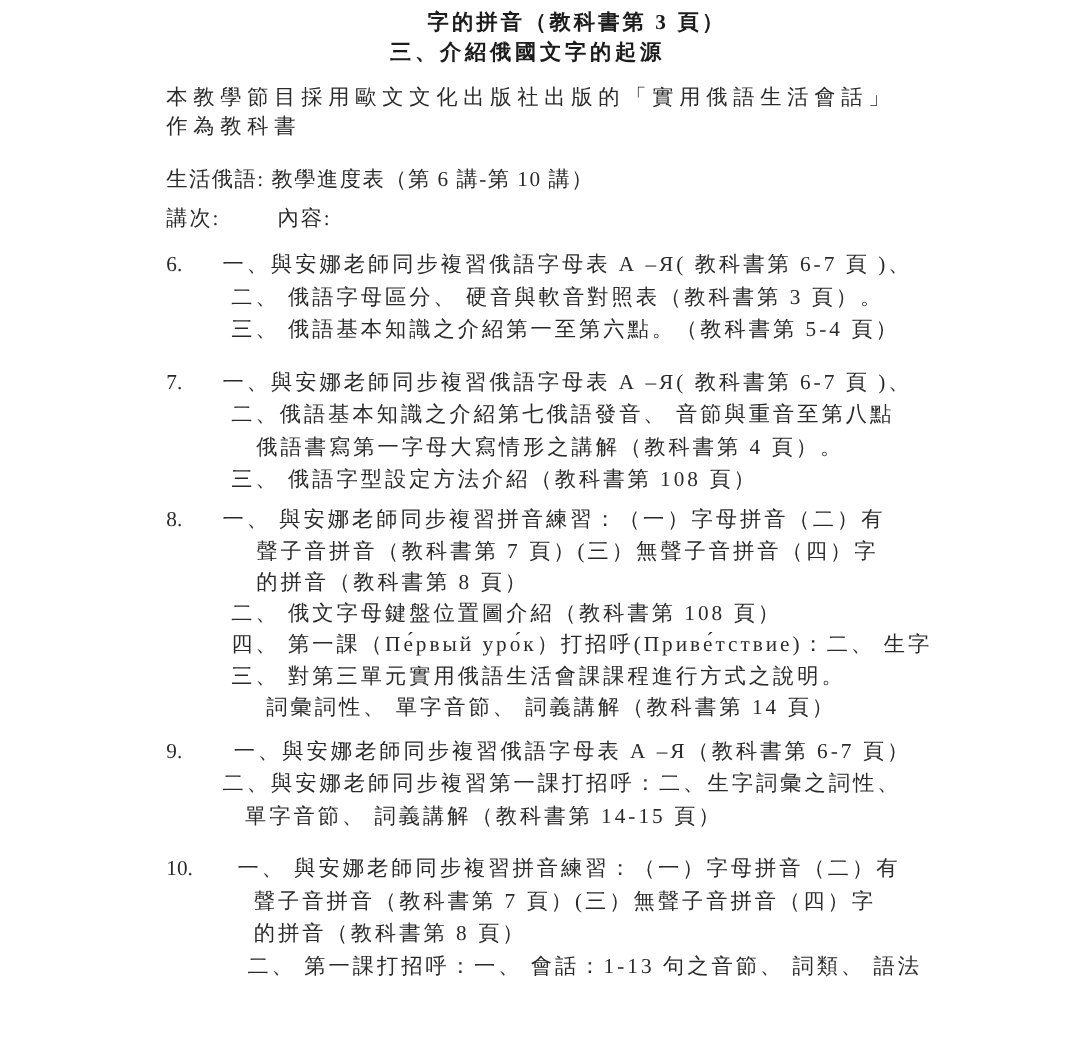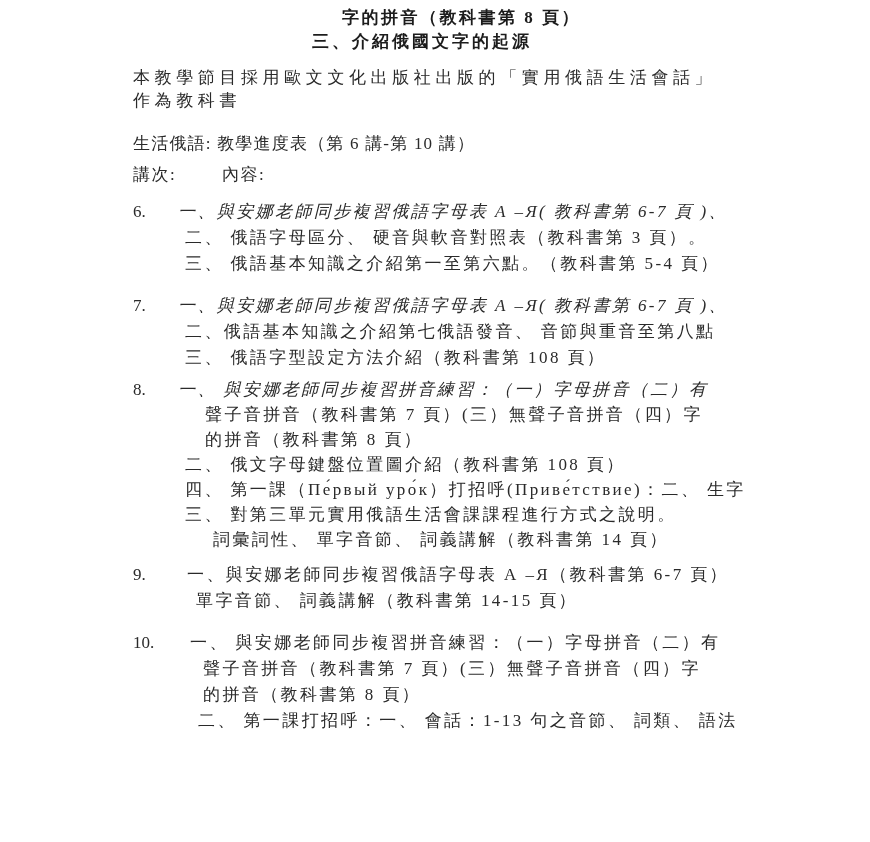--- a/index.html
+++ b/index.html
@@ -61,36 +61,36 @@
   }
   .lesson .content { flex: 1 1 auto; }
   .ln { white-space: nowrap; }
 
   .m-l6  { margin-top: 13px; }
   .m-l7  { margin-top: 16px; }
   .m-l8  { margin-top: 6px;  line-height: 25px; }
   .m-l9  { margin-top: 10px; }
   .m-l10 { margin-top: 16px; }
 
-  .p0  { padding-left: 0; font-style: italic; }
+  .p0  { padding-left: 0; }
   .p7  { padding-left: 7px; }
   .p9  { padding-left: 9px; }
   .p12 { padding-left: 12px; }
   .p18 { padding-left: 18px; }
   .p20 { padding-left: 20px; }
   .p25 { padding-left: 25px; }
   .p27 { padding-left: 27px; }
   .p35 { padding-left: 35px; }
 </style>
 </head>
 <body>
 
 <div class="page">
 
-  <div class="cont l1">字的拼音（教科書第 8 頁）</div>
+  <div class="cont l1">字的拼音（教科書第 3 頁）</div>
   <div class="cont l2">三、介紹俄國文字的起源</div>
 
   <div class="intro">
     <div>本教學節目採用歐文文化出版社出版的「實用俄語生活會話」</div>
     <div>作為教科書</div>
   </div>
 
   <div class="sched">生活俄語: 教學進度表（第 6 講-第 10 講）</div>
 
   <div class="cols">
@@ -105,20 +105,21 @@
       <div class="ln p7">二、 俄語字母區分、 硬音與軟音對照表（教科書第 3 頁）。</div>
       <div class="ln p7">三、 俄語基本知識之介紹第一至第六點。（教科書第 5-4 頁）</div>
     </div>
   </div>
 
   <div class="lesson m-l7">
     <div class="no">7.</div>
     <div class="content">
       <div class="ln p0">一、與安娜老師同步複習俄語字母表 А –Я( 教科書第 6-7 頁 )、</div>
       <div class="ln p7">二、俄語基本知識之介紹第七俄語發音、 音節與重音至第八點</div>
+      <div class="ln p27">俄語書寫第一字母大寫情形之講解（教科書第 4 頁）。</div>
       <div class="ln p7">三、 俄語字型設定方法介紹（教科書第 108 頁）</div>
     </div>
   </div>
 
   <div class="lesson m-l8">
     <div class="no">8.</div>
     <div class="content">
       <div class="ln p0">一、 與安娜老師同步複習拼音練習：（一）字母拼音（二）有</div>
       <div class="ln p27">聲子音拼音（教科書第 7 頁）(三）無聲子音拼音（四）字</div>
       <div class="ln p27">的拼音（教科書第 8 頁）</div>
@@ -126,20 +127,21 @@
       <div class="ln p7">四、 第一課（Пе́рвый уро́к）打招呼(Приве́тствие)：二、 生字</div>
       <div class="ln p7">三、 對第三單元實用俄語生活會課課程進行方式之說明。</div>
       <div class="ln p35">詞彙詞性、 單字音節、 詞義講解（教科書第 14 頁）</div>
     </div>
   </div>
 
   <div class="lesson m-l9">
     <div class="no">9.</div>
     <div class="content">
       <div class="ln p9">一、與安娜老師同步複習俄語字母表 А –Я（教科書第 6-7 頁）</div>
+      <div class="ln p0">二、與安娜老師同步複習第一課打招呼：二、生字詞彙之詞性、</div>
       <div class="ln p18">單字音節、 詞義講解（教科書第 14-15 頁）</div>
     </div>
   </div>
 
   <div class="lesson m-l10">
     <div class="no">10.</div>
     <div class="content">
       <div class="ln p12">一、 與安娜老師同步複習拼音練習：（一）字母拼音（二）有</div>
       <div class="ln p25">聲子音拼音（教科書第 7 頁）(三）無聲子音拼音（四）字</div>
       <div class="ln p25">的拼音（教科書第 8 頁）</div>

